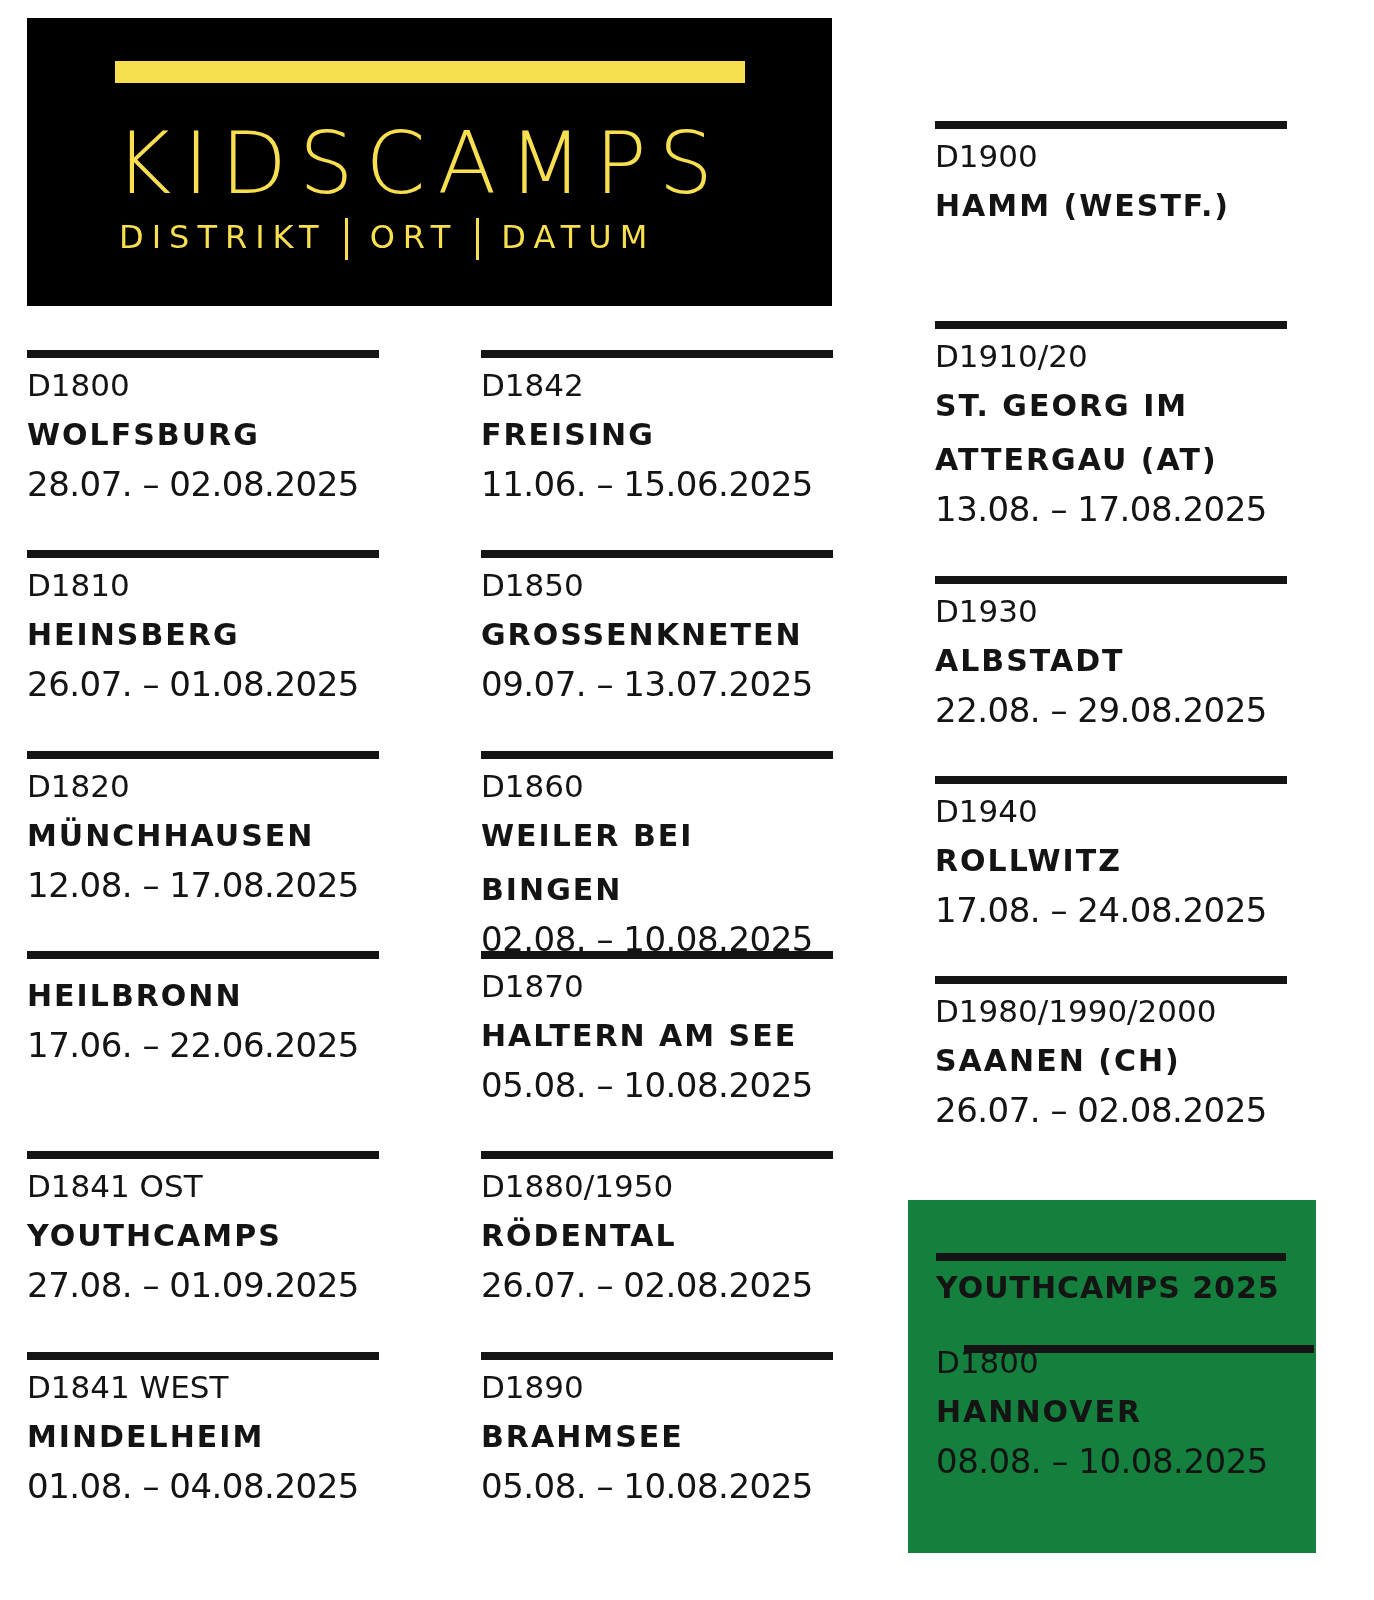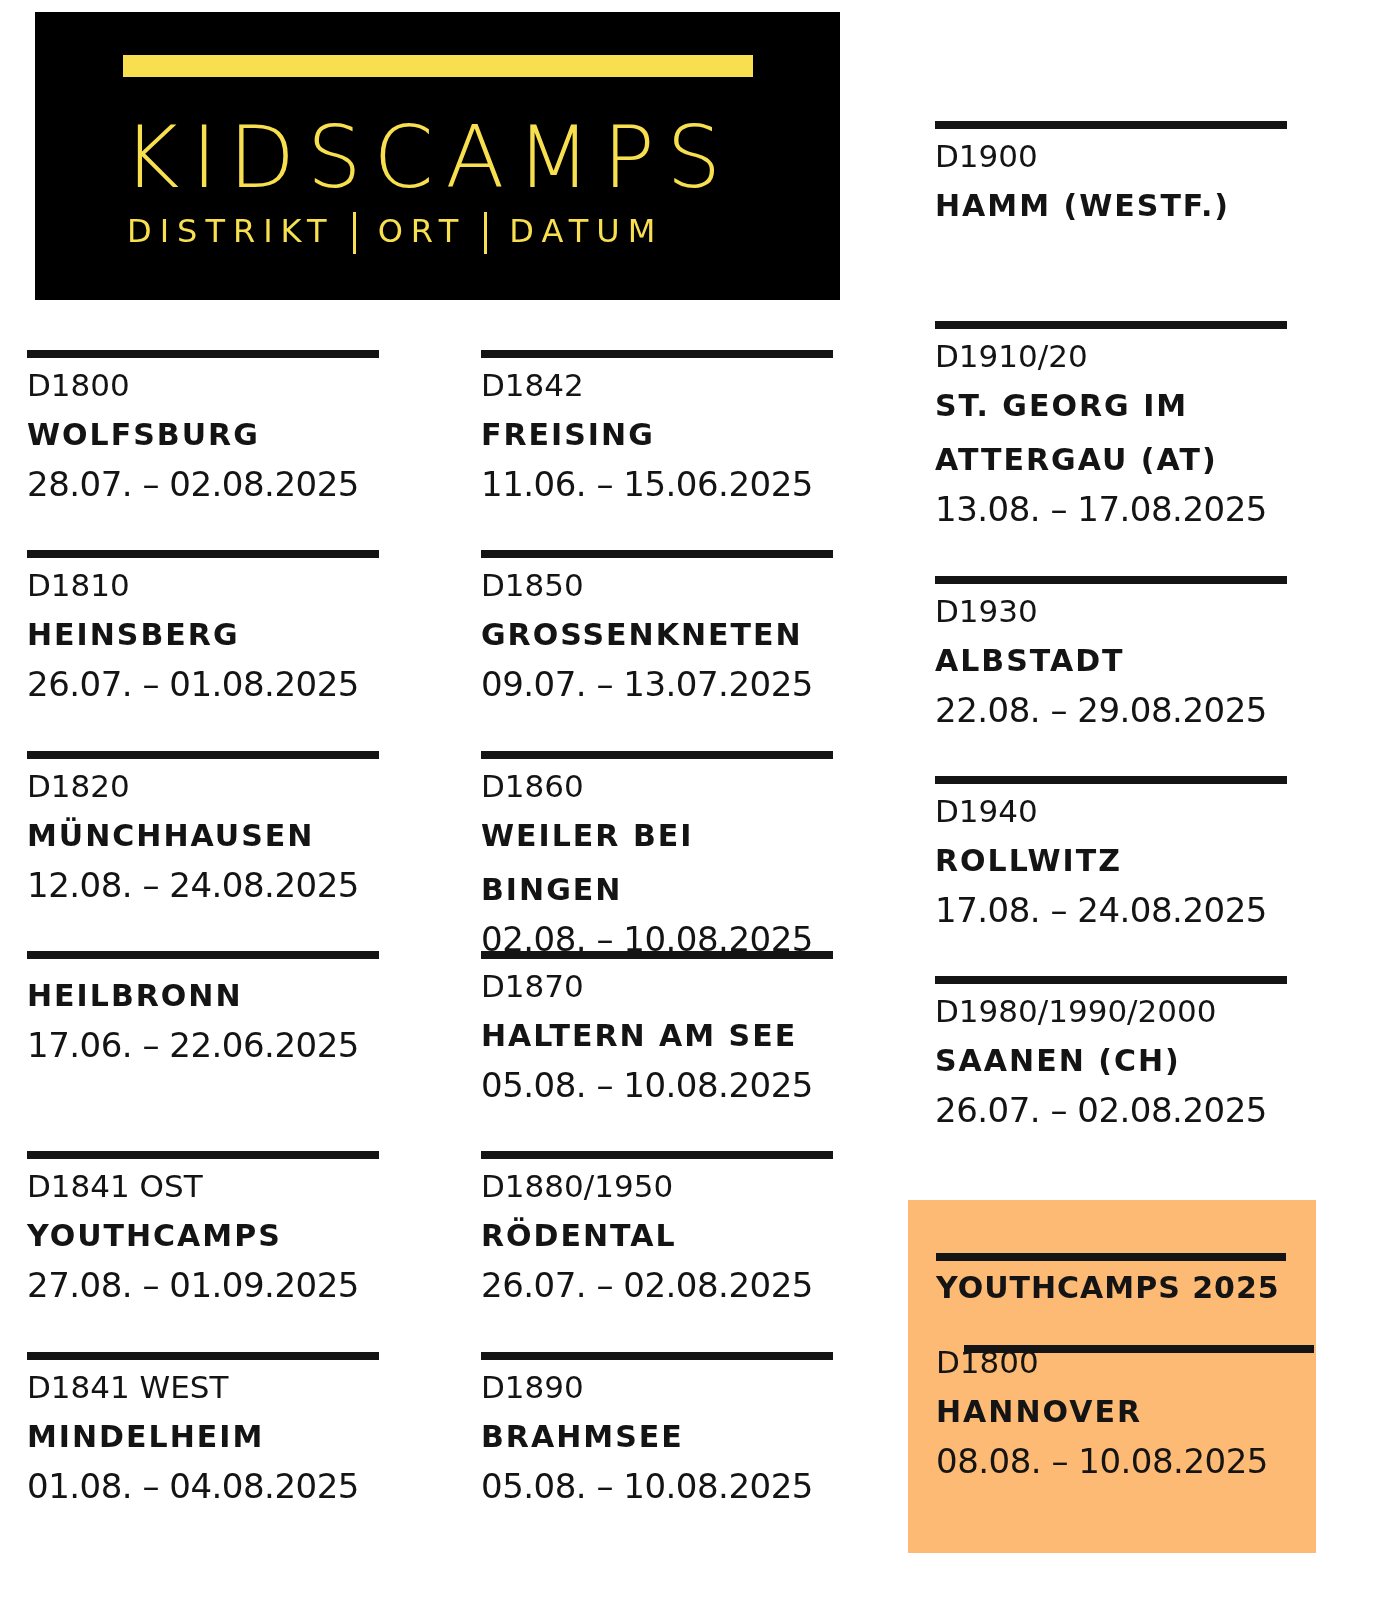--- a/index.html
+++ b/index.html
@@ -1,27 +1,27 @@
 <!DOCTYPE html>
 <html><head>
 <meta charset="utf-8">
 <style>
   html, body { margin:0; padding:0; background:#ffffff; }
   body { width:1374px; height:1600px; position:relative; overflow:hidden; font-family:"DejaVu Sans", sans-serif; color:#141414; }
-  .header { position:absolute; left:27px; top:12px; width:805px; height:288px; background:#000;margin-left:8px; }
+  .header { position:absolute; left:27px; top:18px; width:805px; height:288px; background:#000; }
   .header .bar { position:absolute; left:88px; top:43px; width:630px; height:22px; background:#f7df4f; }
   .header .title { position:absolute; left:88px; top:102px; width:640px; font-family:"DejaVu Sans", sans-serif; font-weight:300; font-size:86px; letter-spacing:12px; color:#f7df4f; line-height:1; white-space:nowrap; }
   .header .sub { position:absolute; left:92px; top:200px; font-size:32px; letter-spacing:8px; color:#f7df4f; white-space:nowrap; display:flex; align-items:flex-start; }
   .header .sep { display:inline-block; width:3px; height:42px; background:#f7df4f; margin:0 22px 0 18px; }
   .entry { position:absolute; width:352px; }
   .entry .rule { height:8px; background:#141414; margin-bottom:10px; }
   .entry .code { font-size:31px; line-height:34px; font-weight:400; height:40px; }
   .entry .place { font-size:30px; font-weight:700; letter-spacing:2px; line-height:54px; }
   .entry .date { font-size:34px; line-height:40px; margin-top:2px; white-space:nowrap; letter-spacing:-0.5px; }
-  .youth { position:absolute; left:908px; top:1200px; width:408px; height:353px; background:#fdba74; }
+  .youth { position:absolute; left:908px; top:1200px; width:408px; height:353px; background:#15803d; }
   .youth .rule { position:absolute; left:28px; width:350px; height:8px; background:#141414; }
   .youth .head { position:absolute; left:28px; top:70px; font-size:30px; font-weight:700; letter-spacing:1px; }
 </style>
 </head>
 <body>
 
 <div class="header">
   <div class="bar"></div>
   <div class="title">KIDSCAMPS</div>
   <div class="sub">
@@ -42,21 +42,21 @@
 <div class="entry" style="left:27px;top:550px">
     <div class="rule"></div>
     <div class="code">D1810</div>
     <div class="place">HEINSBERG</div>
     <div class="date">26.07. – 01.08.2025</div>
   </div>
 <div class="entry" style="left:27px;top:751px">
     <div class="rule"></div>
     <div class="code">D1820</div>
     <div class="place">MÜNCHHAUSEN</div>
-    <div class="date">12.08. – 24.08.2025</div>
+    <div class="date">12.08. – 17.08.2025</div>
   </div>
 <div class="entry" style="left:27px;top:951px">
     <div class="rule"></div>
     <div class="place">HEILBRONN</div>
     <div class="date">17.06. – 22.06.2025</div>
   </div>
 <div class="entry" style="left:27px;top:1151px">
     <div class="rule"></div>
     <div class="code">D1841 OST</div>
     <div class="place">YOUTHCAMPS</div>

